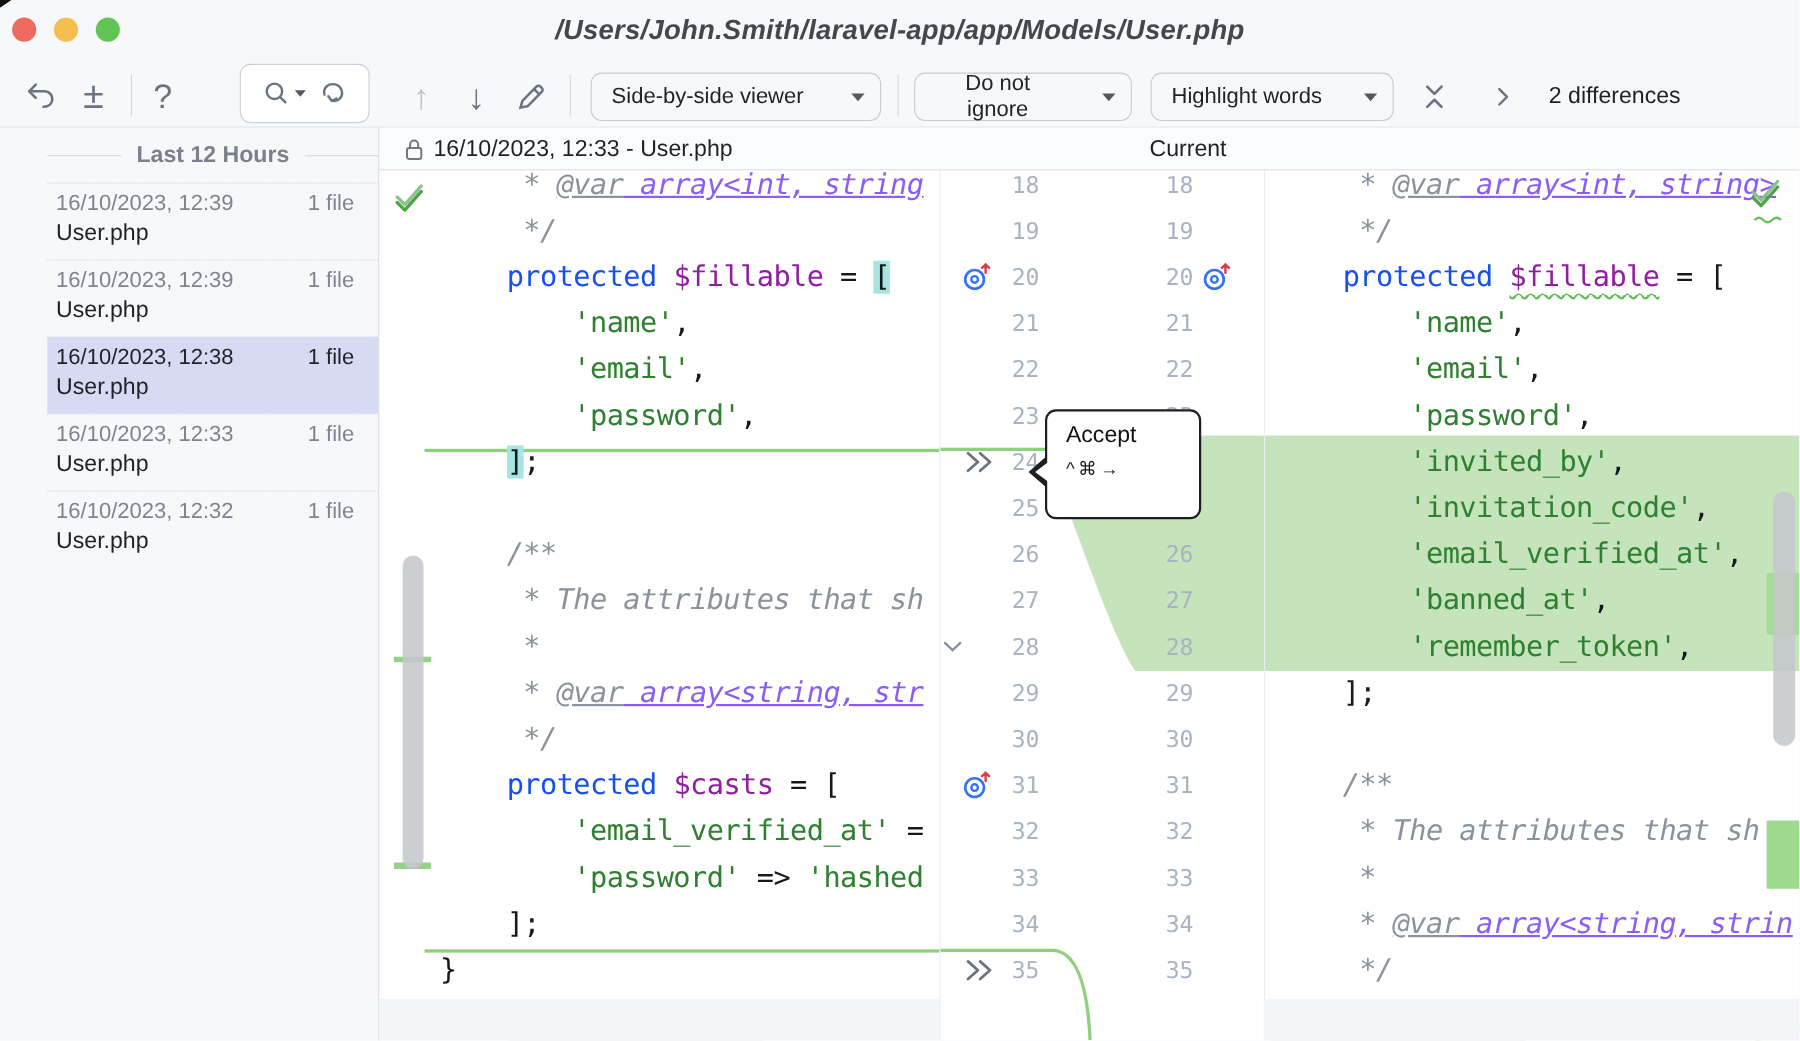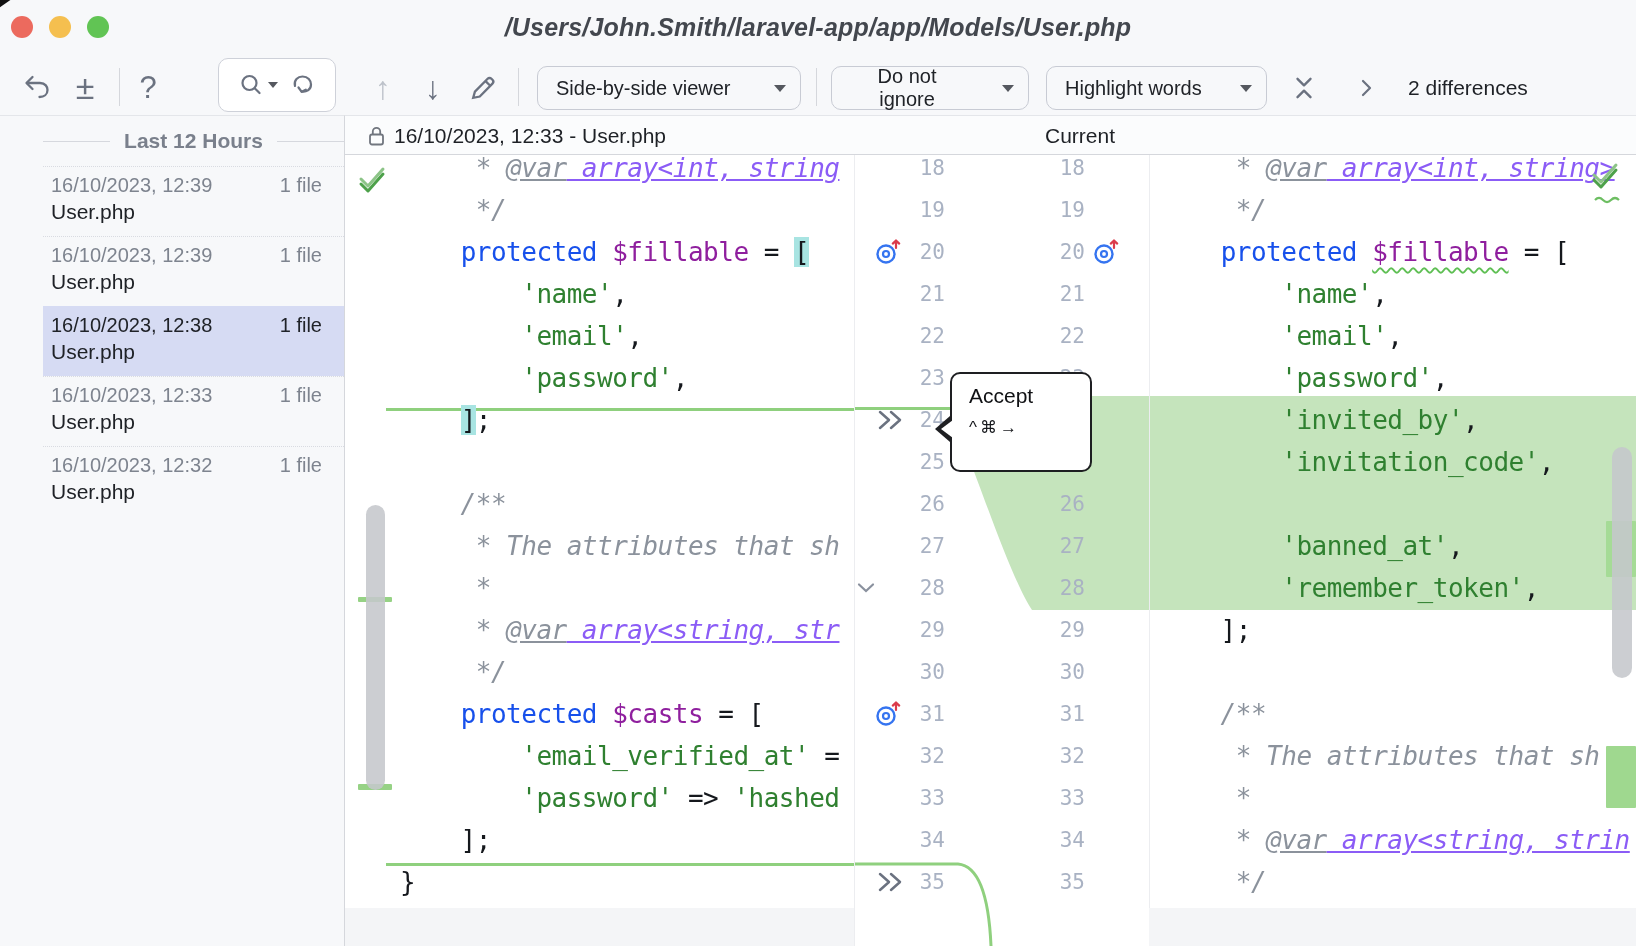--- a/index.html
+++ b/index.html
@@ -311,20 +311,21 @@
     </div>
   <div class="pane right" id="pane-right">
       <div class="code-line" style="top: -8px;"><span class="tok-c">     * </span><span class="tok-d">@var</span><span class="tok-y"> array&lt;int, string&gt;</span></div>
       <div class="code-line" style="top: 34px;"><span class="tok-c">     */</span></div>
       <div class="code-line" style="top: 76px;"><span class="tok-p">    </span><span class="tok-k">protected</span><span class="tok-p"> </span><span class="tok-vsq">$fillable</span><span class="tok-p"> = [</span></div>
       <div class="code-line" style="top: 118px;"><span class="tok-p">        </span><span class="tok-s">'name'</span><span class="tok-p">,</span></div>
       <div class="code-line" style="top: 160px;"><span class="tok-p">        </span><span class="tok-s">'email'</span><span class="tok-p">,</span></div>
       <div class="code-line" style="top: 202px;"><span class="tok-p">        </span><span class="tok-s">'password'</span><span class="tok-p">,</span></div>
       <div class="code-line" style="top: 244px;"><span class="tok-p">        </span><span class="tok-s">'invited_by'</span><span class="tok-p">,</span></div>
       <div class="code-line" style="top: 286px;"><span class="tok-p">        </span><span class="tok-s">'invitation_code'</span><span class="tok-p">,</span></div>
+      <div class="code-line" style="top: 328px;"><span class="tok-p">        </span><span class="tok-s">'email_verified_at'</span><span class="tok-p">,</span></div>
       <div class="code-line" style="top: 370px;"><span class="tok-p">        </span><span class="tok-s">'banned_at'</span><span class="tok-p">,</span></div>
       <div class="code-line" style="top: 412px;"><span class="tok-p">        </span><span class="tok-s">'remember_token'</span><span class="tok-p">,</span></div>
       <div class="code-line" style="top: 454px;"><span class="tok-p">    ];</span></div>
       <div class="code-line" style="top: 496px;"></div>
       <div class="code-line" style="top: 538px;"><span class="tok-c">    /**</span></div>
       <div class="code-line" style="top: 580px;"><span class="tok-c">     * The attributes that sh</span></div>
       <div class="code-line" style="top: 622px;"><span class="tok-c">     *</span></div>
       <div class="code-line" style="top: 664px;"><span class="tok-c">     * </span><span class="tok-d">@var</span><span class="tok-y"> array&lt;string, strin</span></div>
       <div class="code-line" style="top: 706px;"><span class="tok-c">     */</span></div>
     </div>

